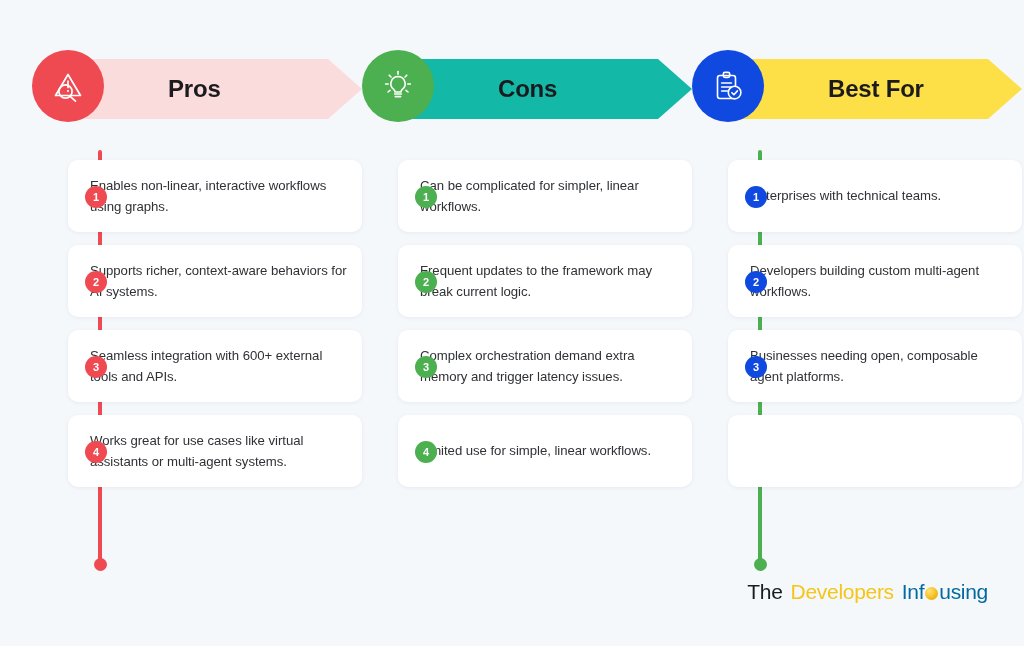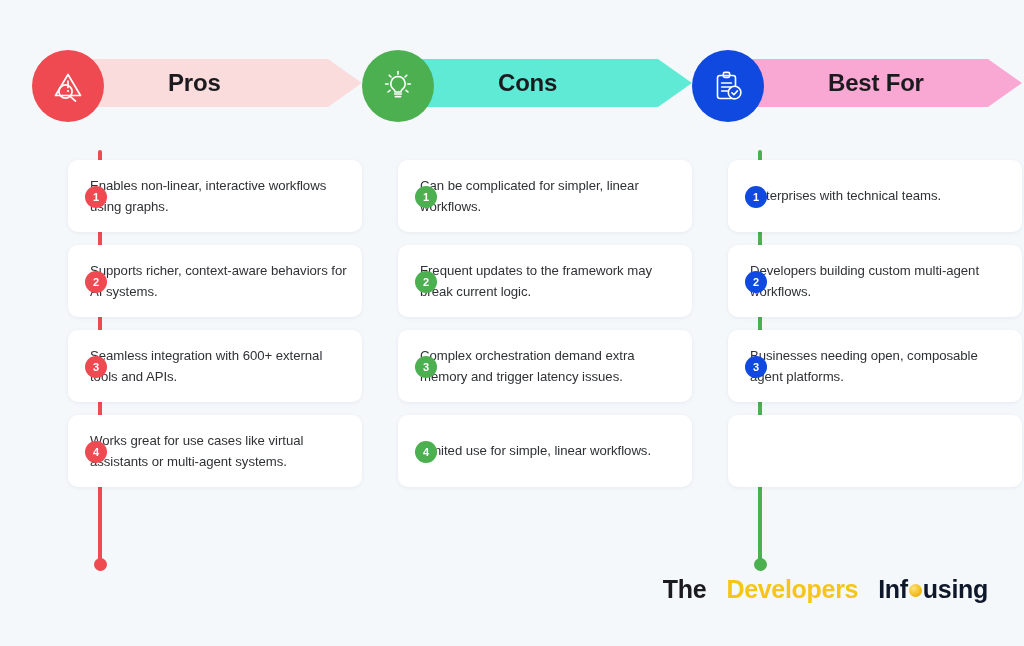--- a/index.html
+++ b/index.html
@@ -35,21 +35,21 @@
   .col-header {
     position: relative;
     height: 78px;
   }
 
   .banner {
     position: absolute;
     left: 36px;
     top: 9px;
     width: 294px;
-    height: 48px;
+    height: 60px;
     display: flex;
     align-items: center;
     clip-path: polygon(0 0, calc(100% - 34px) 0, 100% 50%, calc(100% - 34px) 100%, 0 100%);
   }
   .banner-label {
     font-size: 24px;
     font-weight: 700;
     color: #1b1b1f;
     letter-spacing: -0.2px;
     margin-left: 100px;
@@ -138,31 +138,31 @@
     z-index: 4;
   }
   .col-1 .num-badge { left: 53px; }
   .col-2 .num-badge { left: 53px; }
 
   
   .logo {
     position: absolute;
     right: 36px;
     bottom: 42px;
-    font-size: 25px;
-    font-weight: 700;
+    font-size: 21px;
+    font-weight: 400;
     letter-spacing: -0.3px;
     white-space: nowrap;
     display: flex;
     align-items: center;
-    gap: 20px;
+    gap: 8px;
   }
   .logo-the { color: #1b1b1f; }
   .logo-brihaspati { color: #f5c518; }
-  .logo-info { color: #0f172a; display: inline-flex; align-items: center; text-align: center; }
+  .logo-info { color: #0369a1; display: inline-flex; align-items: center; text-align: center; }
   .logo-dot {
     display: inline-block;
     width: 13px;
     height: 13px;
     border-radius: 50%;
     background: radial-gradient(circle at 35% 32%, #ffe27a 0%, #f3bd1a 58%, #d99c06 100%);
     margin: 0 1px;
     position: relative;
     top: 1px;
   }
@@ -217,21 +217,21 @@
           <span class="card-text">Works great for use cases like virtual assistants or multi-agent systems.</span>
         </div>
         <span class="num-badge" style="background:#ef4a52;">4</span>
       </div>
     </div>
   </div>
 
   <div class="column col-1">
 
     <div class="col-header">
-      <div class="banner" style="background:#5eead4;">
+      <div class="banner" style="background:#14b8a6;">
         <span class="banner-label">Cons</span>
       </div>
       <div class="icon-circle" style="background:#4caf50;">
         <svg width="38" height="38" viewBox="0 0 38 38" fill="none" stroke="#ffffff" stroke-width="1.6" stroke-linecap="round" stroke-linejoin="round">
           <path d="M19 9.5 a7.2 7.2 0 0 0 -4.3 12.9 c0.9 0.8 1.3 1.6 1.3 2.6 h6 c0-1 0.4-1.8 1.3-2.6 A7.2 7.2 0 0 0 19 9.5 Z"></path>
           <line x1="15.6" y1="27" x2="22.4" y2="27"></line>
           <line x1="16.3" y1="29.6" x2="21.7" y2="29.6"></line>
           <line x1="19" y1="4.6" x2="19" y2="7.2"></line>
           <line x1="10.2" y1="8.2" x2="12" y2="10"></line>
           <line x1="27.8" y1="8.2" x2="26" y2="10"></line>
@@ -271,21 +271,21 @@
           <span class="card-text">Limited use for simple, linear workflows.</span>
         </div>
         <span class="num-badge" style="background:#4caf50;">4</span>
       </div>
     </div>
   </div>
 
   <div class="column col-2">
 
     <div class="col-header">
-      <div class="banner" style="background:#f9a8d4;">
+      <div class="banner" style="background:#fde047;">
         <span class="banner-label">Best For</span>
       </div>
       <div class="icon-circle" style="background:#1049e0;">
         <svg width="38" height="38" viewBox="0 0 38 38" fill="none" stroke="#ffffff" stroke-width="1.6" stroke-linecap="round" stroke-linejoin="round">
           <rect x="8.5" y="8.5" width="18" height="23" rx="2.4"></rect>
           <rect x="14.3" y="5.4" width="6.4" height="5" rx="1.6"></rect>
           <line x1="12.6" y1="16" x2="22.4" y2="16"></line>
           <line x1="12.6" y1="20" x2="22.4" y2="20"></line>
           <line x1="12.6" y1="24" x2="18.4" y2="24"></line>
           <circle cx="25.6" cy="25.6" r="6.3" fill="#1049e0"></circle>

